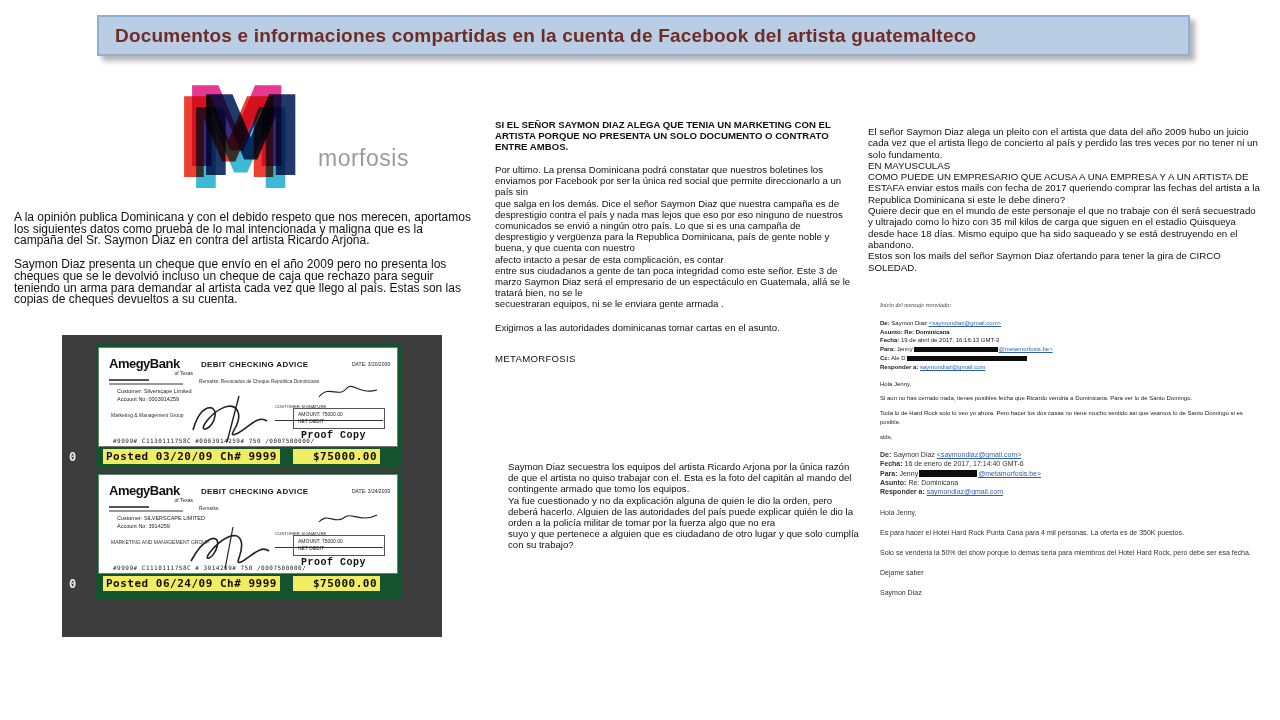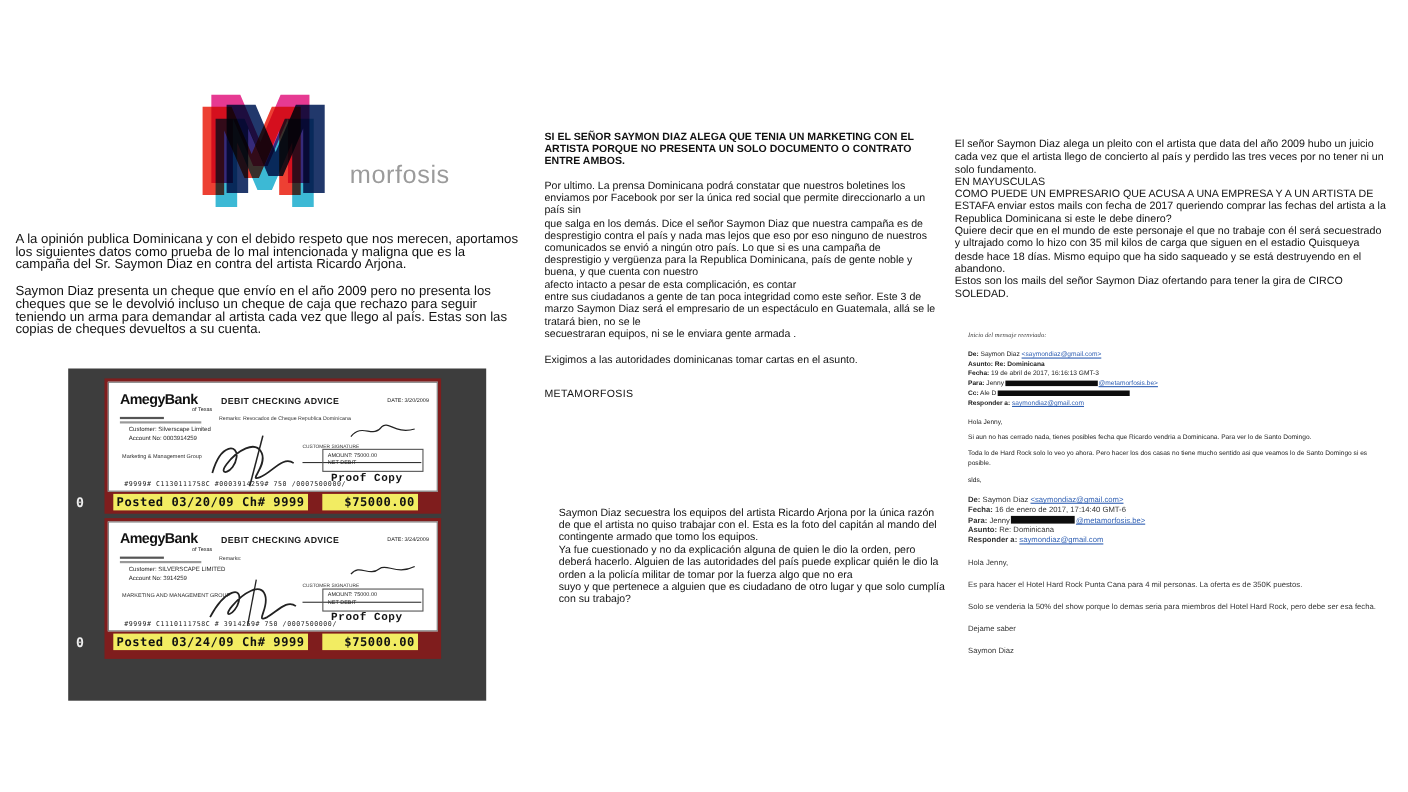--- a/index.html
+++ b/index.html
@@ -17,21 +17,21 @@
   .logo-m{position:absolute;left:170px;top:78px;}
   .wordmark{position:absolute;left:318px;top:145px;font-size:23px;color:#9b9b9b;letter-spacing:.5px;}
 
   
   .left-text{position:absolute;left:14px;top:212px;width:460px;font-size:12px;
              line-height:11.7px;color:#111;}
   .left-text p{margin:0 0 12px 0;}
 
   
   .check-frame{position:absolute;left:62px;top:335px;width:380px;height:302px;background:#3d3d3d;}
-  .sheet{position:absolute;left:33px;width:306px;background:#7f1d1d;}
+  .sheet{position:absolute;left:33px;width:306px;background:#14532d;}
   .sheet1{top:9px;height:123px;}
   .sheet2{top:136px;height:128px;}
   .chk{position:absolute;left:3px;top:3px;right:3px;height:98px;border:1px solid #777;background:#fff;}
   .bank-block{position:absolute;left:10px;top:6px;width:84px;}
   .bank-name{font-size:13px;font-weight:bold;letter-spacing:-.5px;color:#111;}
   .bank-sub{display:block;text-align:right;font-size:5px;color:#222;margin-top:-2px;}
   .addr-bar1{width:40px;height:2px;background:#555;margin-top:3px;}
   .addr-bar2{width:74px;height:2px;background:#999;margin-top:2px;}
   .doc-title{position:absolute;left:102px;top:12px;font-size:8px;font-weight:bold;letter-spacing:.3px;}
   .chk-date{position:absolute;right:7px;top:13px;font-size:5px;color:#222;}
@@ -81,20 +81,23 @@
   .email2{position:absolute;left:880px;top:450px;width:392px;font-size:7px;line-height:9.3px;color:#333;}
   .email2 .body{margin-top:12px;}
   .email2 .body p{margin:0 0 10.5px 0;}
   .email2 .sig-name{margin-top:8px;}
 </style>
 </head>
 <body>
 
 <div class="slide">
 
+  <div class="banner">
+    <div class="title">Documentos e informaciones compartidas en la cuenta de Facebook del artista guatemalteco</div>
+  </div>
 
   <svg class="logo-m" width="250" height="120" viewBox="0 0 250 120">
     <g style="font-family:'DejaVu Sans',sans-serif;font-weight:bold;font-size:110px;">
       <text x="12" y="88" style="mix-blend-mode:multiply" fill="#e63a92">M</text>
       <text x="26" y="97" style="mix-blend-mode:multiply" fill="#21386b">M</text>
       <text x="4" y="99" style="mix-blend-mode:multiply" fill="#ed4033">M</text>
       <text x="16" y="110" style="mix-blend-mode:multiply" fill="#3cb9d5">M</text>
     </g>
   </svg>
   <div class="wordmark">morfosis</div>
@@ -176,21 +179,21 @@
         </div>
         <div class="amount-box">
           <div>AMOUNT:   75000.00</div>
           <div>NET DEBIT</div>
         </div>
         <div class="proof">Proof Copy</div>
         <div class="micr">#9999#    C1110111758C #  3914259#    750 /0007500000/</div>
       </div>
       <div class="posted-row">
         <span class="posted-prefix">0</span>
-        <span class="hl hl-text">Posted 03/24/09 Ch# 9999</span>
+        <span class="hl hl-text">Posted 06/24/09 Ch# 9999</span>
         <span class="hl hl-amount">$75000.00</span>
       </div>
     </div>
   </div>
 
   <div class="mid-head">SI EL SEÑOR SAYMON DIAZ ALEGA QUE TENIA UN MARKETING CON EL ARTISTA PORQUE NO PRESENTA UN SOLO DOCUMENTO O CONTRATO ENTRE AMBOS.</div>
   <div class="mid-p1">Por ultimo. La prensa Dominicana podrá constatar que nuestros boletines los enviamos por Facebook por ser la única red social que permite direccionarlo a un país sin
 que salga en los demás. Dice el señor Saymon Diaz que nuestra campaña es de desprestigio contra el país y nada mas lejos que eso por eso ninguno de nuestros comunicados se envió a ningún otro país. Lo que si es una campaña de desprestigio y vergüenza para la Republica Dominicana, país de gente noble y buena, y que cuenta con nuestro
 afecto intacto a pesar de esta complicación, es contar
 entre sus ciudadanos a gente de tan poca integridad como este señor. Este 3 de marzo Saymon Diaz será el empresario de un espectáculo en Guatemala, allá se le tratará bien, no se le

